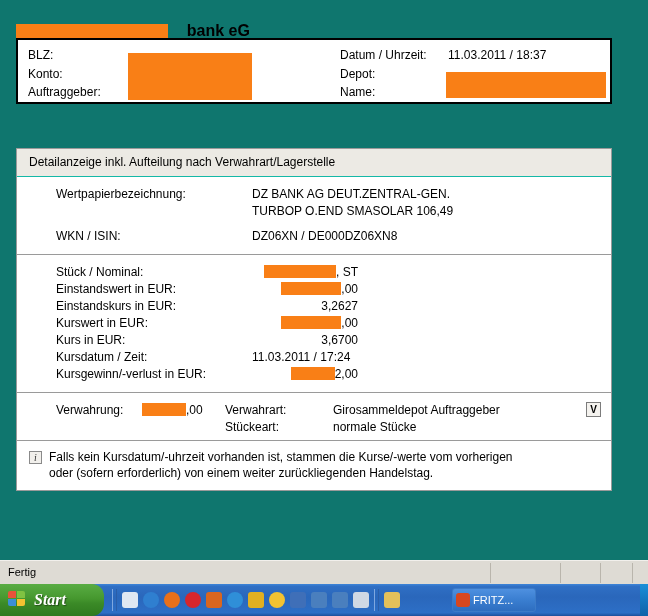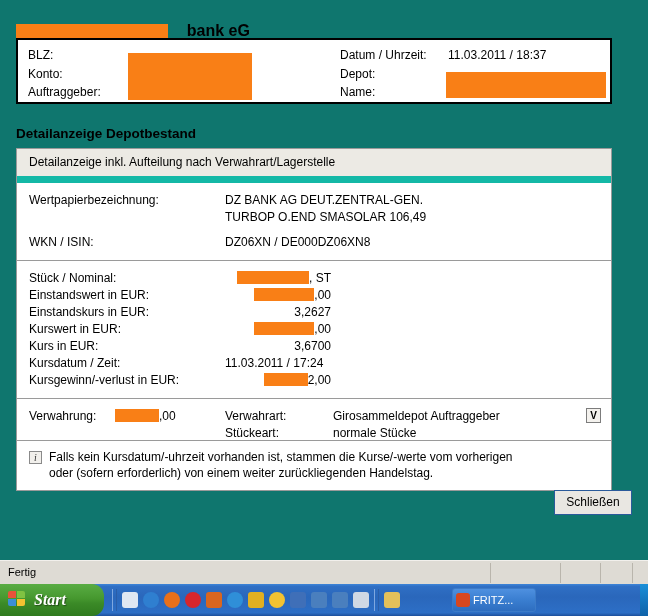--- a/index.html
+++ b/index.html
@@ -66,21 +66,21 @@
   .panel {
     position: absolute;
     left: 16px; top: 148px;
     width: 596px;
     border: 1px solid #9a9a9a;
     box-sizing: border-box;
     background: #fff;
   }
   .panel-header {
     background: #eceae4;
-    border-bottom: 7px solid #14b8a6;
+    border-bottom: 1px solid #14b8a6;
     padding: 6px 10px 7px 12px;
     font-size: 12px;
     color: #000;
   }
   .panel-sec {
     border-bottom: 1px solid #9a9a9a;
     padding: 9px 10px 9px 12px;
     position: relative;
   }
   .panel-sec:last-child { border-bottom: none; }
@@ -89,20 +89,21 @@
     height: 17px;
     line-height: 17px;
     white-space: nowrap;
   }
   .row .lbl {
     display: inline-block;
     width: 196px;
     font-size: 12px;
     color: #000;
     vertical-align: top;
+    margin-left: 27px;
   }
   .row .val {
     display: inline-block;
     font-size: 12px;
     color: #000;
     vertical-align: top;
     text-align: center;
   }
   .row .val.num {
     display: inline-block;
@@ -317,21 +318,20 @@
 
     <div class="acct-label" style="left:322px; top:8px;">Datum / Uhrzeit:</div>
     <div class="acct-label" style="left:430px; top:8px;">11.03.2011 / 18:37</div>
     <div class="acct-label" style="left:322px; top:27px;">Depot:</div>
     <div class="acct-label" style="left:322px; top:45px;">Name:</div>
 
     <div class="acct-redact" style="left:110px; top:13px; width:124px; height:47px;"></div>
     <div class="acct-redact" style="left:428px; top:32px; width:160px; height:26px;"></div>
   </div>
 
-  <div class="section-heading">Detailanzeige Depotbestand</div>
 
   <div class="panel">
 
     <div class="panel-header">Detailanzeige inkl. Aufteilung nach Verwahrart/Lagerstelle</div>
 
     <div class="panel-sec">
       <div class="row">
         <span class="lbl">Wertpapierbezeichnung:</span><span class="val">DZ BANK AG DEUT.ZENTRAL-GEN.</span>
       </div>
       <div class="row">
@@ -389,21 +389,20 @@
   </div>
 
   <div class="infobox">
     <div class="ic">i</div>
     <div class="txt">
       <div>Falls kein Kursdatum/-uhrzeit vorhanden ist, stammen die Kurse/-werte vom vorherigen</div>
       <div>oder (sofern erforderlich) von einem weiter zurückliegenden Handelstag.</div>
     </div>
   </div>
 
-  <div class="closebtn">Schließen</div>
 
 </div>
 
 <div class="statusbar">
   <div class="st-text">Fertig</div>
   <div class="st-sep" style="left:490px"></div>
   <div class="st-sep" style="left:560px"></div>
   <div class="st-sep" style="left:600px"></div>
   <div class="st-sep" style="left:632px"></div>
 </div>

